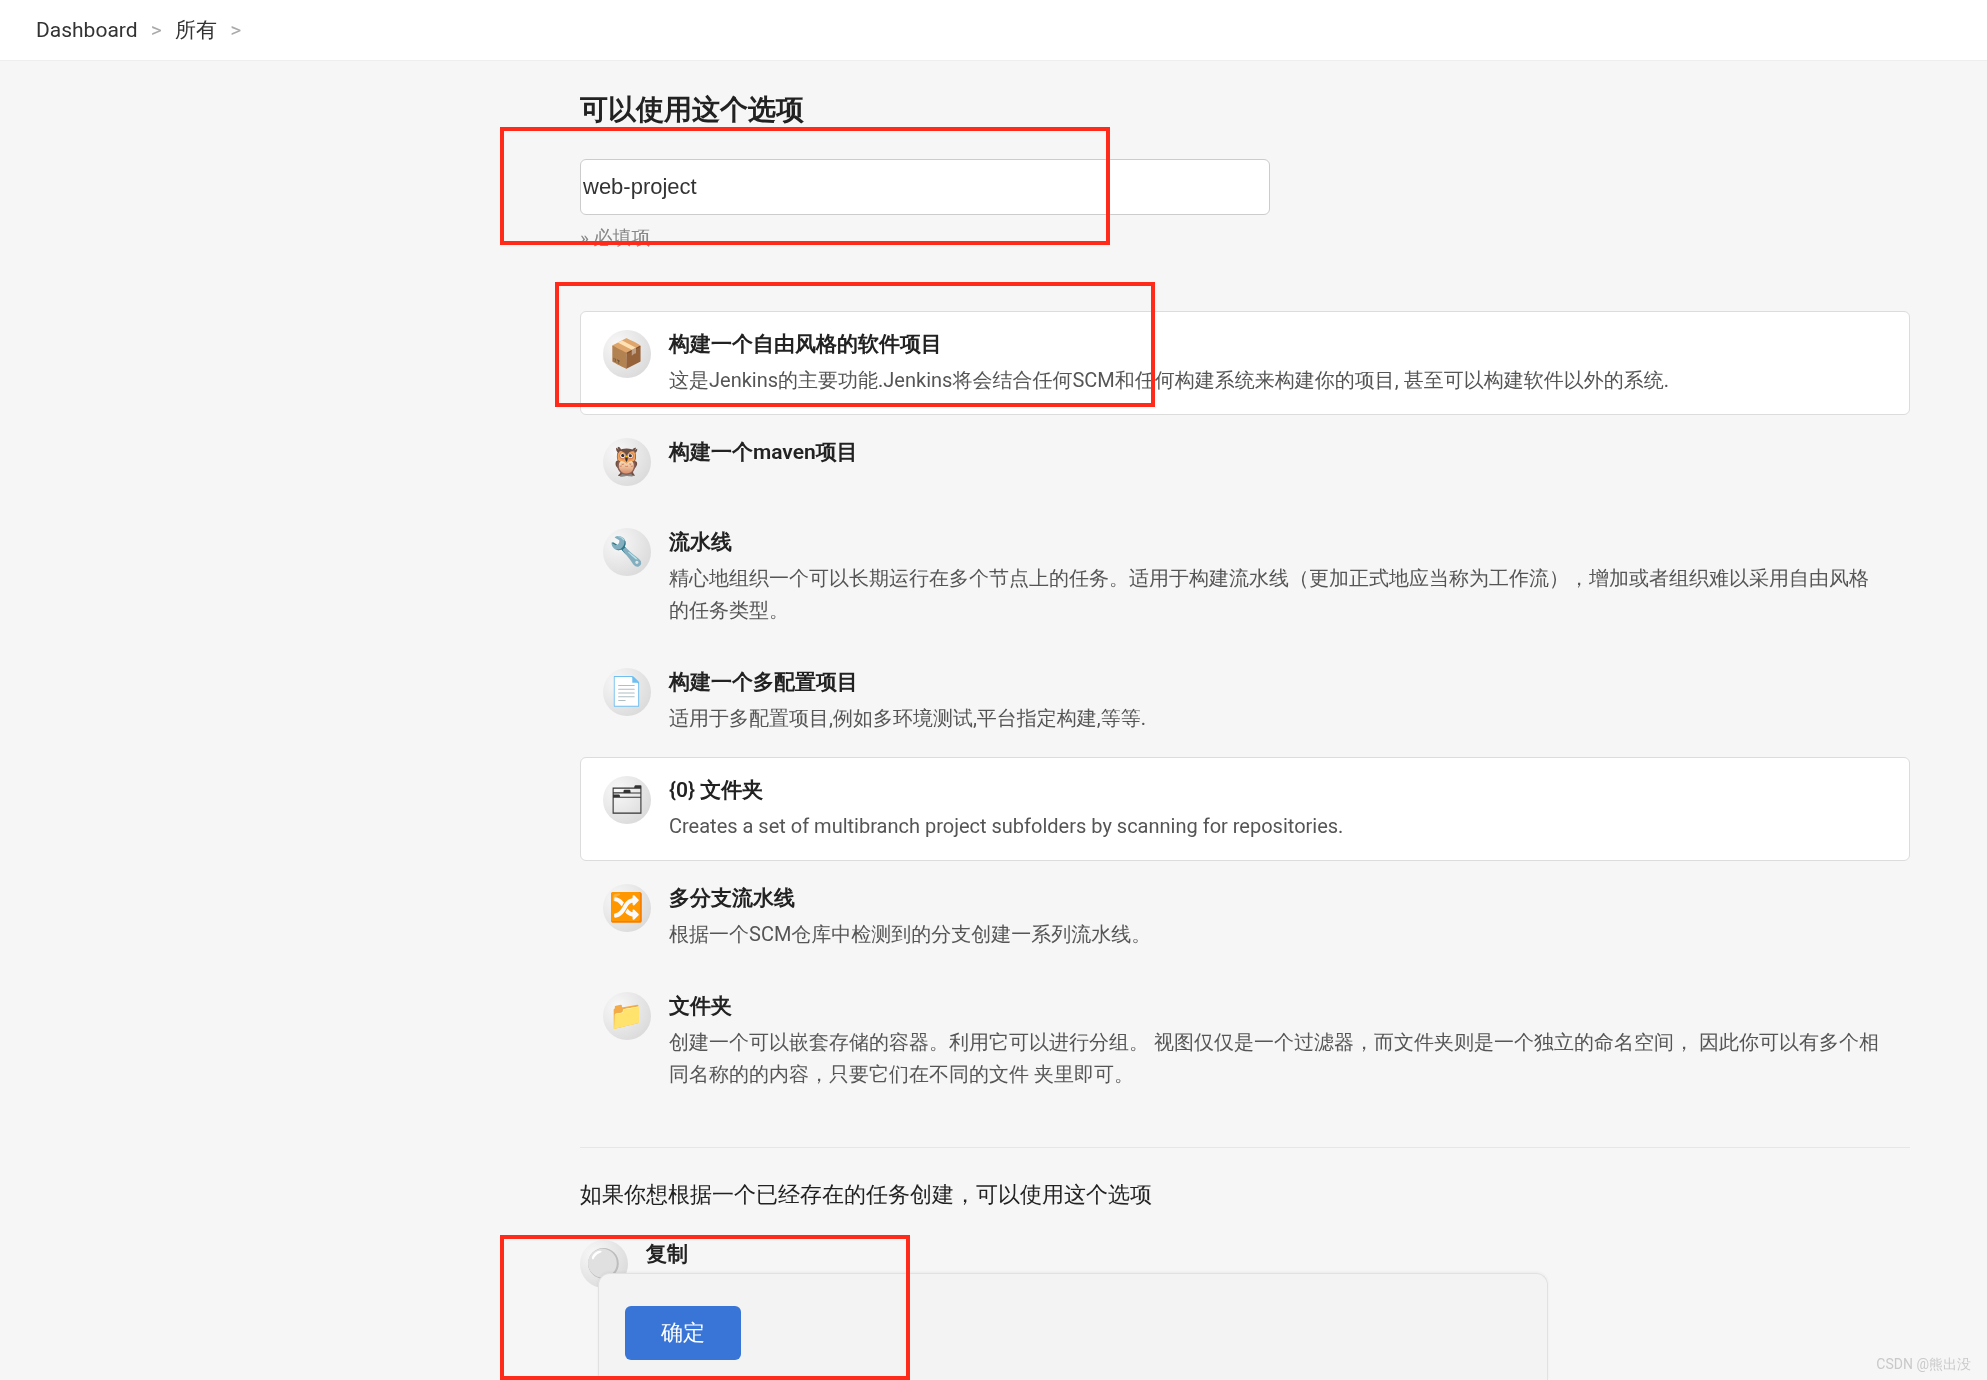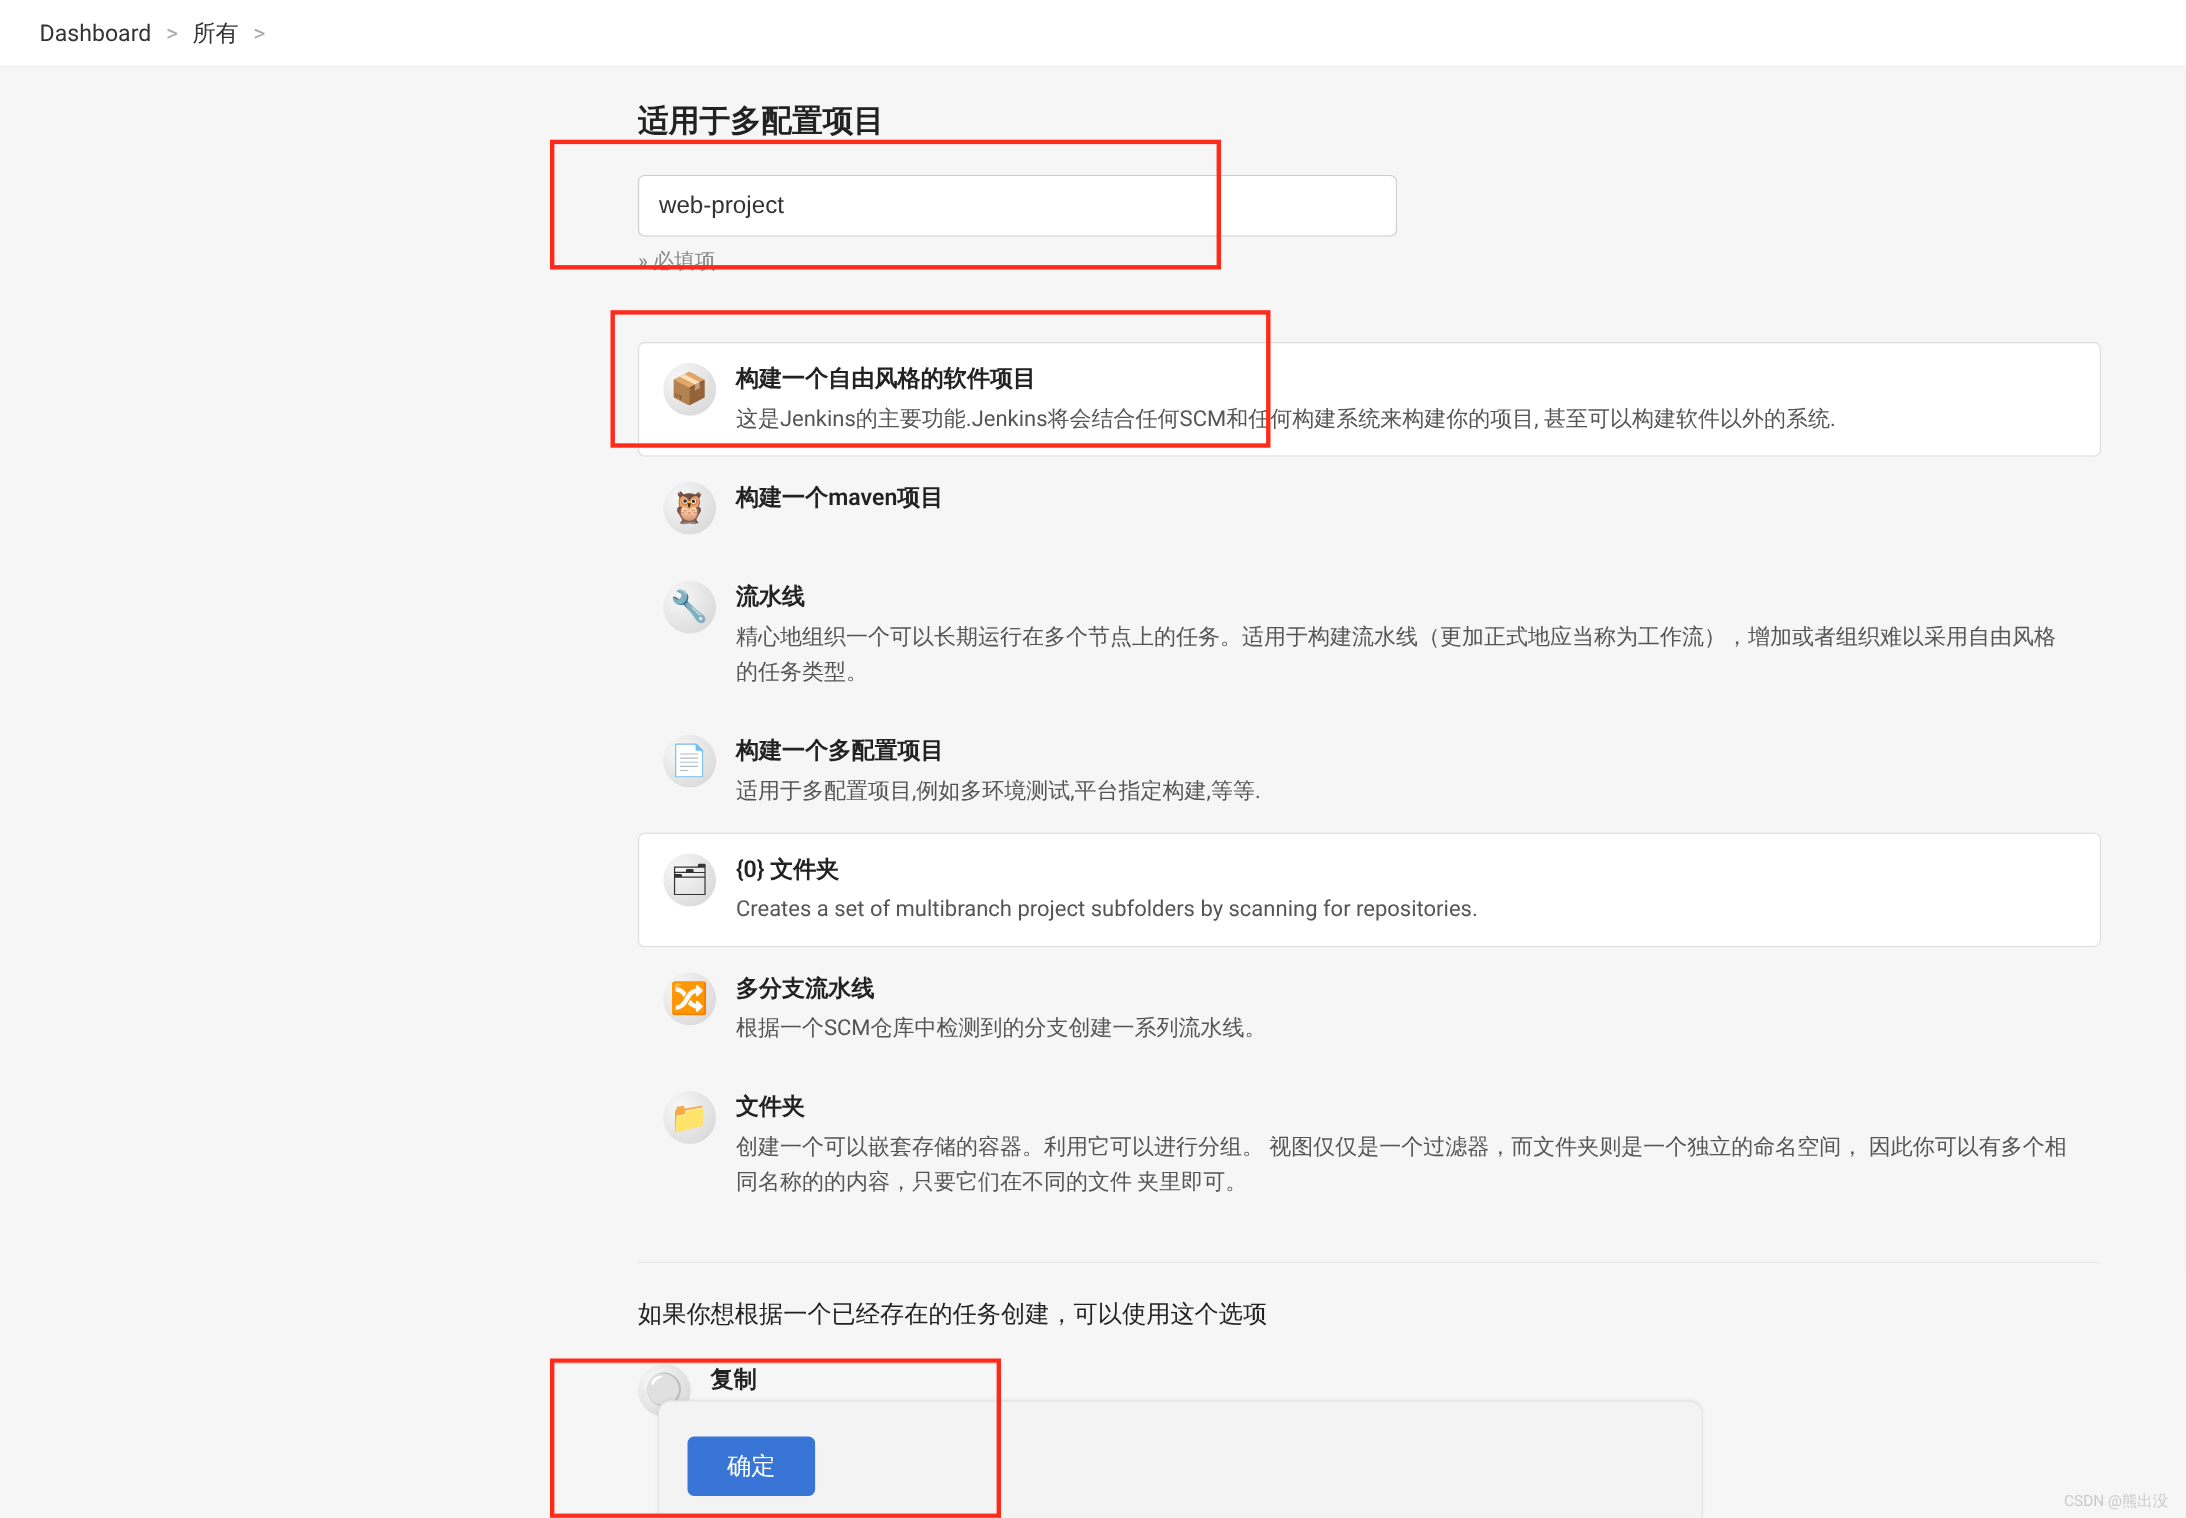--- a/index.html
+++ b/index.html
@@ -46,21 +46,21 @@
       font-size: 28px;
       font-weight: 600;
       color: #222;
       margin-bottom: 30px;
     }
     .name-input {
       width: 690px;
       height: 56px;
       border: 1px solid #ccc;
       border-radius: 6px;
-      padding: 0 18px;
+      padding: 0 2px;
       font-size: 22px;
       color: #333;
       background: #fff;
     }
     .required-note {
       margin-top: 10px;
       color: #888;
       font-size: 19px;
     }
     .highlight-red-1 {
@@ -186,21 +186,21 @@
   <span class="breadcrumb-item">Dashboard</span>
   <span class="breadcrumb-sep">&gt;</span>
   <span class="breadcrumb-item">所有</span>
   <span class="breadcrumb-sep">&gt;</span>
 </div>
 
 <div class="main-wrapper">
   <div class="left-spacer"></div>
 
   <div class="content">
-    <h1 class="page-title">适用于多配置项目</h1>
+    <h1 class="page-title">可以使用这个选项</h1>
 
     <input type="text" class="name-input" value="web-project" style="">
     <div class="required-note">» 必填项</div>
 
     <div class="categories">
 
       <div class="category-item selected">
         <div class="cat-icon">
             <span>📦</span>
           </div>

